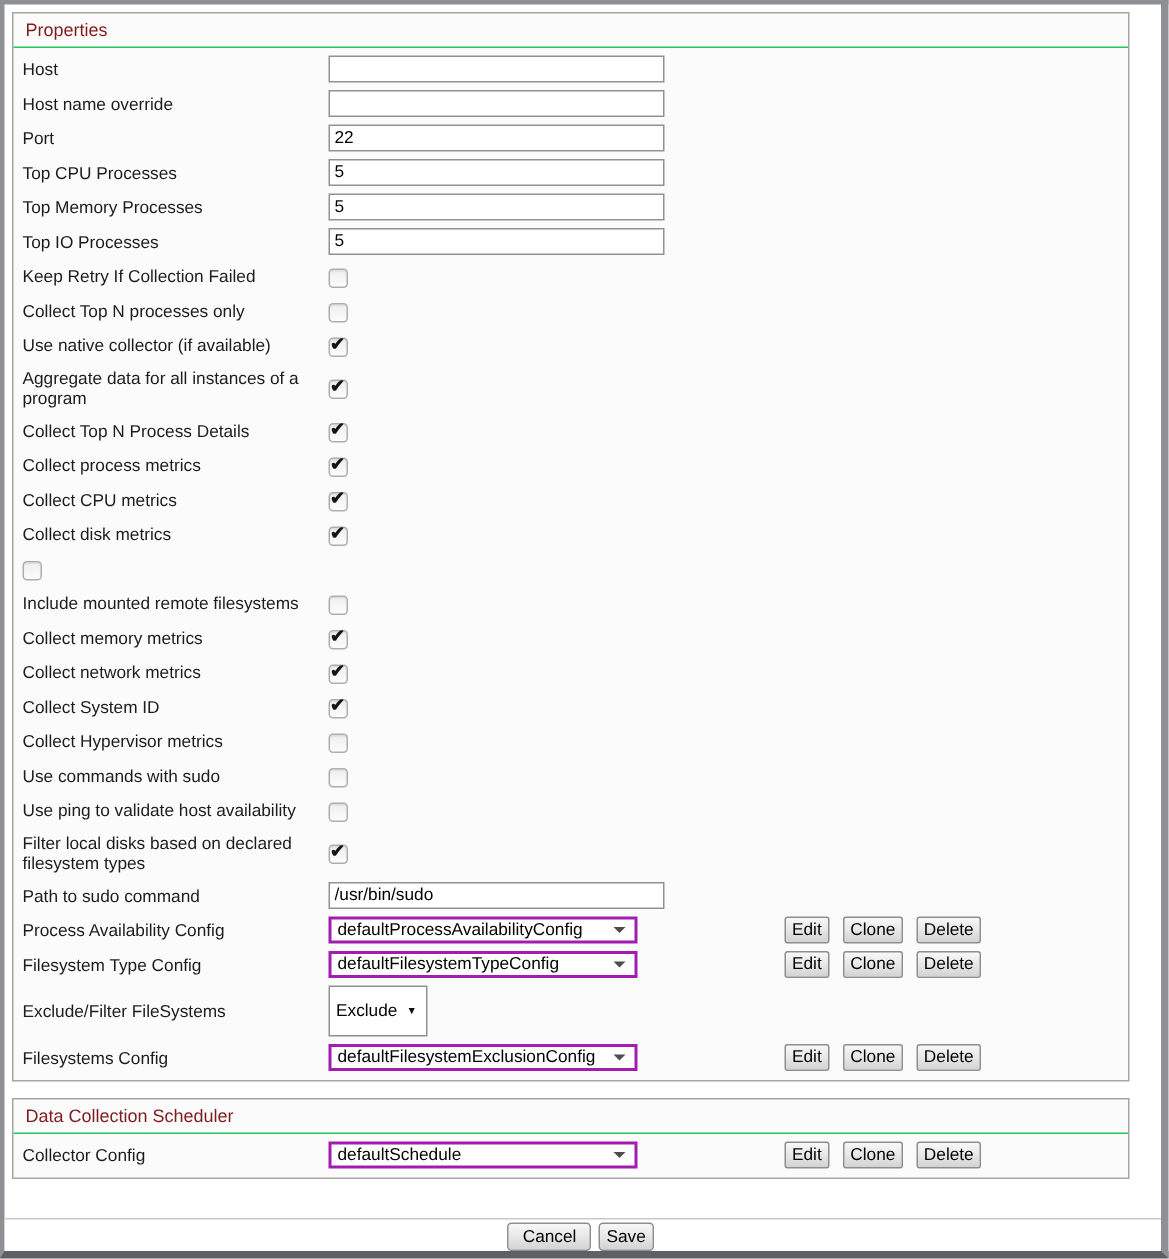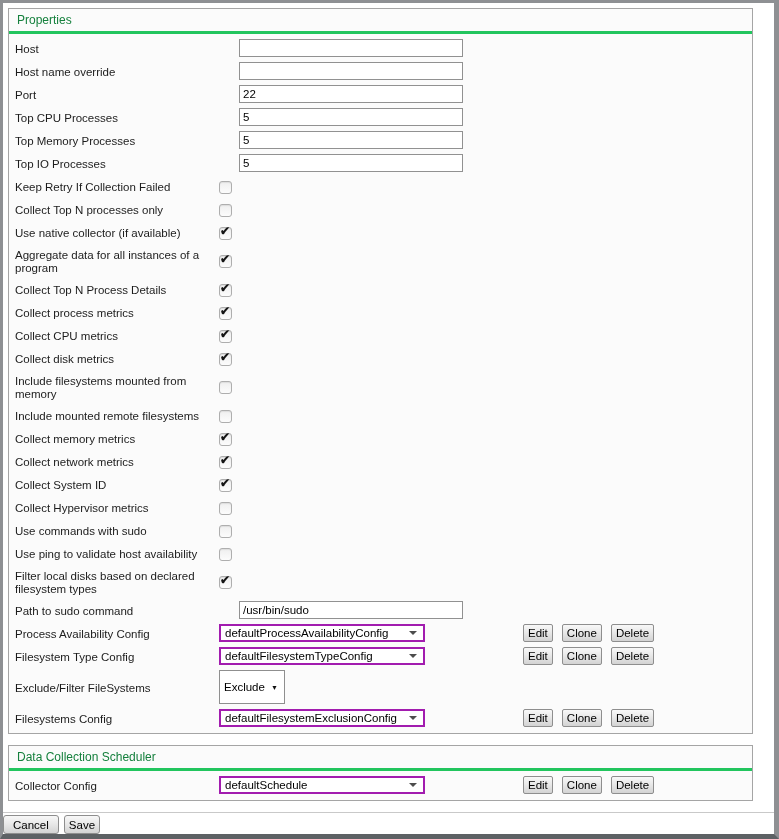--- a/index.html
+++ b/index.html
@@ -19,23 +19,23 @@
   }
   .panel {
     border: 1px solid #a5a5a5;
     background: #fbfbfb;
     margin: 5px 21px 0 5px;
     padding-bottom: 1px;
   }
   .panel + .panel { margin-top: 11px; }
   .panel-title {
     font-size: 12px;
-    color: #15803d;
+    color: #7f1d1d;
     padding: 4px 8px 4px 8px;
-    border-bottom: 3px solid #22c55e;
+    border-bottom: 1px solid #22c55e;
     margin-bottom: 5px;
   }
   .row {
     position: relative;
     display: flex;
     align-items: center;
     padding-left: 6px;
     margin-bottom: 5px;
     min-height: 18px;
   }
@@ -50,21 +50,20 @@
   .text-input {
     width: 224px; height: 18px;
     box-sizing: border-box;
     border: 1px solid #919191;
     background: #fff;
     font-family: "Liberation Sans", sans-serif;
     font-size: 11.5px;
     color: #000;
     padding: 0 3px;
     outline: none;
-    margin-left: 20px;
   }
   .checkbox {
     width: 13px; height: 13px;
     box-sizing: border-box;
     border: 1px solid #aeaeae;
     border-radius: 3px;
     background: linear-gradient(#efefef, #fcfcfc);
     box-shadow: inset 0 1px 1px rgba(0,0,0,0.08);
     margin-top: 2px;
     position: relative;
@@ -133,21 +132,21 @@
     cursor: default;
   }
   .footer {
     position: absolute;
     left: 0; bottom: 0;
     width: 771px; height: 22px;
     box-sizing: border-box;
     border-top: 1px solid #c9c9c9;
     background: #fff;
     display: flex;
-    justify-content: flex-start;
+    justify-content: center;
     align-items: flex-start;
     gap: 5px;
     padding-top: 2px;
   }
   .footer-btn { height: 19px; border-radius: 3px; }
   .cancel-btn { padding: 0 9px; }
   .save-btn  { padding: 0 4px; margin-right: 3px; }
 </style>
 </head>
 <body>
@@ -217,21 +216,20 @@
           <span class="checkmark">✔</span>
         </span>
       </div>
       <div class="row row-checkbox">
         <div class="row-label">Collect disk metrics</div>
         <span class="checkbox">
           <span class="checkmark">✔</span>
         </span>
       </div>
       <div class="row row-checkbox">
-        <div class="row-label">Include filesystems mounted from memory</div>
         <span class="checkbox"></span>
       </div>
       <div class="row row-checkbox">
         <div class="row-label">Include mounted remote filesystems</div>
         <span class="checkbox"></span>
       </div>
       <div class="row row-checkbox">
         <div class="row-label">Collect memory metrics</div>
         <span class="checkbox">
           <span class="checkmark">✔</span>

